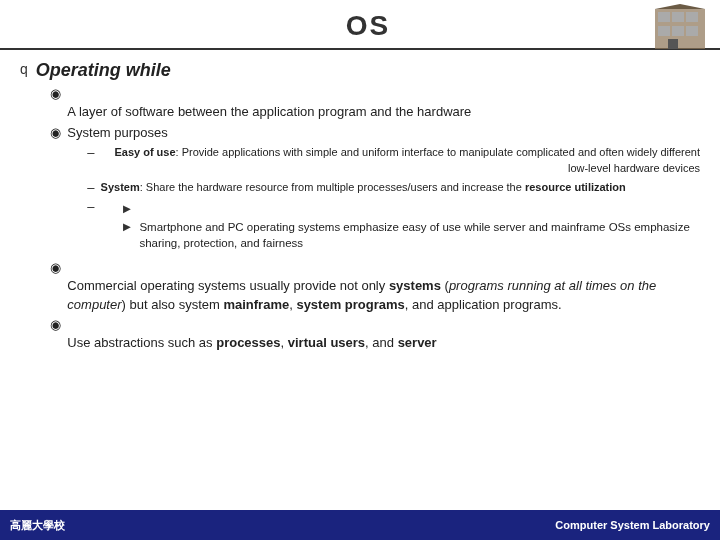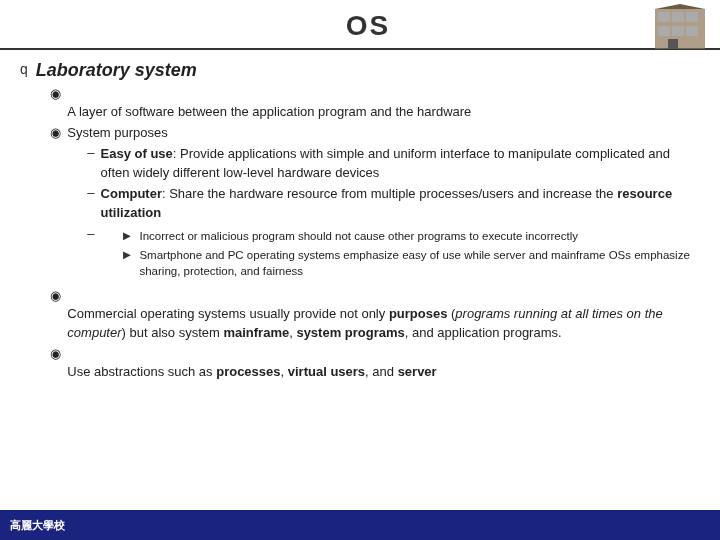--- a/index.html
+++ b/index.html
@@ -84,22 +84,23 @@
     .l2-item {
       display: flex;
       align-items: flex-start;
       margin-bottom: 3px;
     }
     .dash {
       margin-right: 6px;
       flex-shrink: 0;
     }
     .l2-text {
-      font-size: 13px;
+      font-size: 11px;
       line-height: 1.45;
+      text-align: right;
     }
     .bold { font-weight: bold; }
 
     
     .l3-list {
       margin-left: 20px;
       margin-top: 2px;
       margin-bottom: 2px;
     }
     .l3-item {
@@ -168,21 +169,21 @@
       <rect x="18" y="35" width="10" height="10" fill="#555"></rect>
       <polygon points="5,5 30,0 55,5" fill="#6B5B45"></polygon>
     </svg>
   </div>
 </div>
 
 <div class="content">
 
   <div class="top-section">
     <span class="bullet-q">q</span>
-    <span class="section-title">Laboratory system</span>
+    <span class="section-title">Operating while</span>
   </div>
 
   <div class="l1-list">
 
     <div class="l1-item">
       <span class="bullet-circle">◉</span>
       <span class="l1-text">A layer of software between the application program and the hardware</span>
     </div>
 
     <div class="l1-item">
@@ -193,52 +194,52 @@
         
         <div class="l2-list">
 
           <div class="l2-item">
             <span class="dash">–</span>
             <span class="l2-text"><span class="bold">Easy of use</span>: Provide applications with simple and uniform interface to manipulate complicated and often widely different low-level hardware devices</span>
           </div>
 
           <div class="l2-item">
             <span class="dash">–</span>
-            <span class="l2-text"><span class="bold">Computer</span>: Share the hardware resource from multiple processes/users and increase the <span class="bold">resource utilization</span></span>
+            <span class="l2-text"><span class="bold">System</span>: Share the hardware resource from multiple processes/users and increase the <span class="bold">resource utilization</span></span>
           </div>
 
           <div class="l2-item">
             <span class="dash">–</span>
             <div>
               
               <div class="l3-list">
                 <div class="l3-item">
                   <span class="arrow">►</span>
-                  <span class="l3-text">Incorrect or malicious program should not cause other programs to execute incorrectly</span>
                 </div>
                 <div class="l3-item">
                   <span class="arrow">►</span>
                   <span class="l3-text">Smartphone and PC operating systems emphasize easy of use while server and mainframe OSs emphasize sharing, protection, and fairness</span>
                 </div>
               </div>
             </div>
           </div>
 
         </div>
       </div>
     </div>
 
     <div class="l1-item">
       <span class="bullet-circle">◉</span>
-      <span class="l1-text">Commercial operating systems usually provide not only <span class="bold">purposes</span> (<span style="font-style:italic;">programs running at all times on the computer</span>) but also system <span class="bold">mainframe</span>, <span class="bold">system programs</span>, and application programs.</span>
+      <span class="l1-text">Commercial operating systems usually provide not only <span class="bold">systems</span> (<span style="font-style:italic;">programs running at all times on the computer</span>) but also system <span class="bold">mainframe</span>, <span class="bold">system programs</span>, and application programs.</span>
     </div>
 
     <div class="l1-item">
       <span class="bullet-circle">◉</span>
       <span class="l1-text">Use abstractions such as <span class="bold">processes</span>, <span class="bold">virtual users</span>, and <span class="bold">server</span></span>
     </div>
 
   </div>
 </div>
 
 <div class="footer">
   <span class="footer-logo-left">高麗大學校</span>
+  <span class="footer-logo-right">Computer System Laboratory</span>
 </div>
 
 </body></html>

